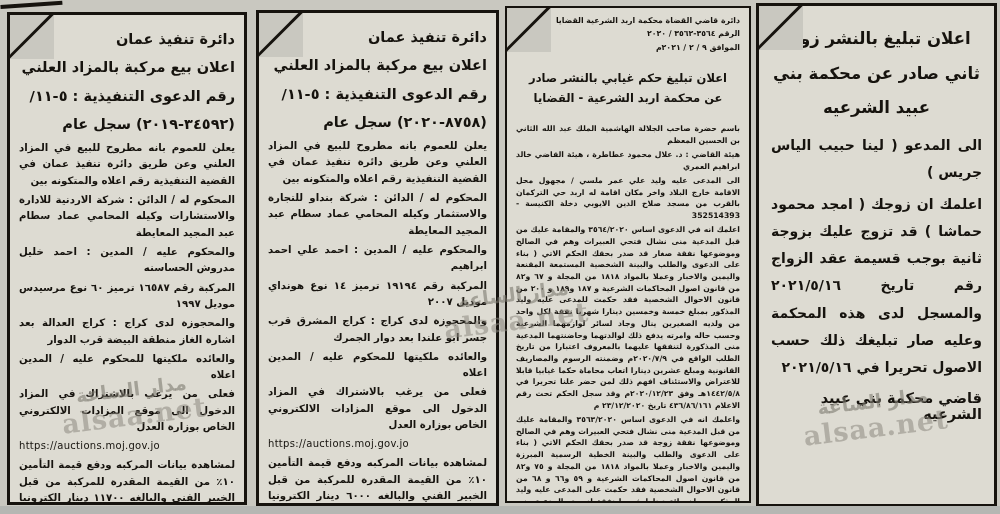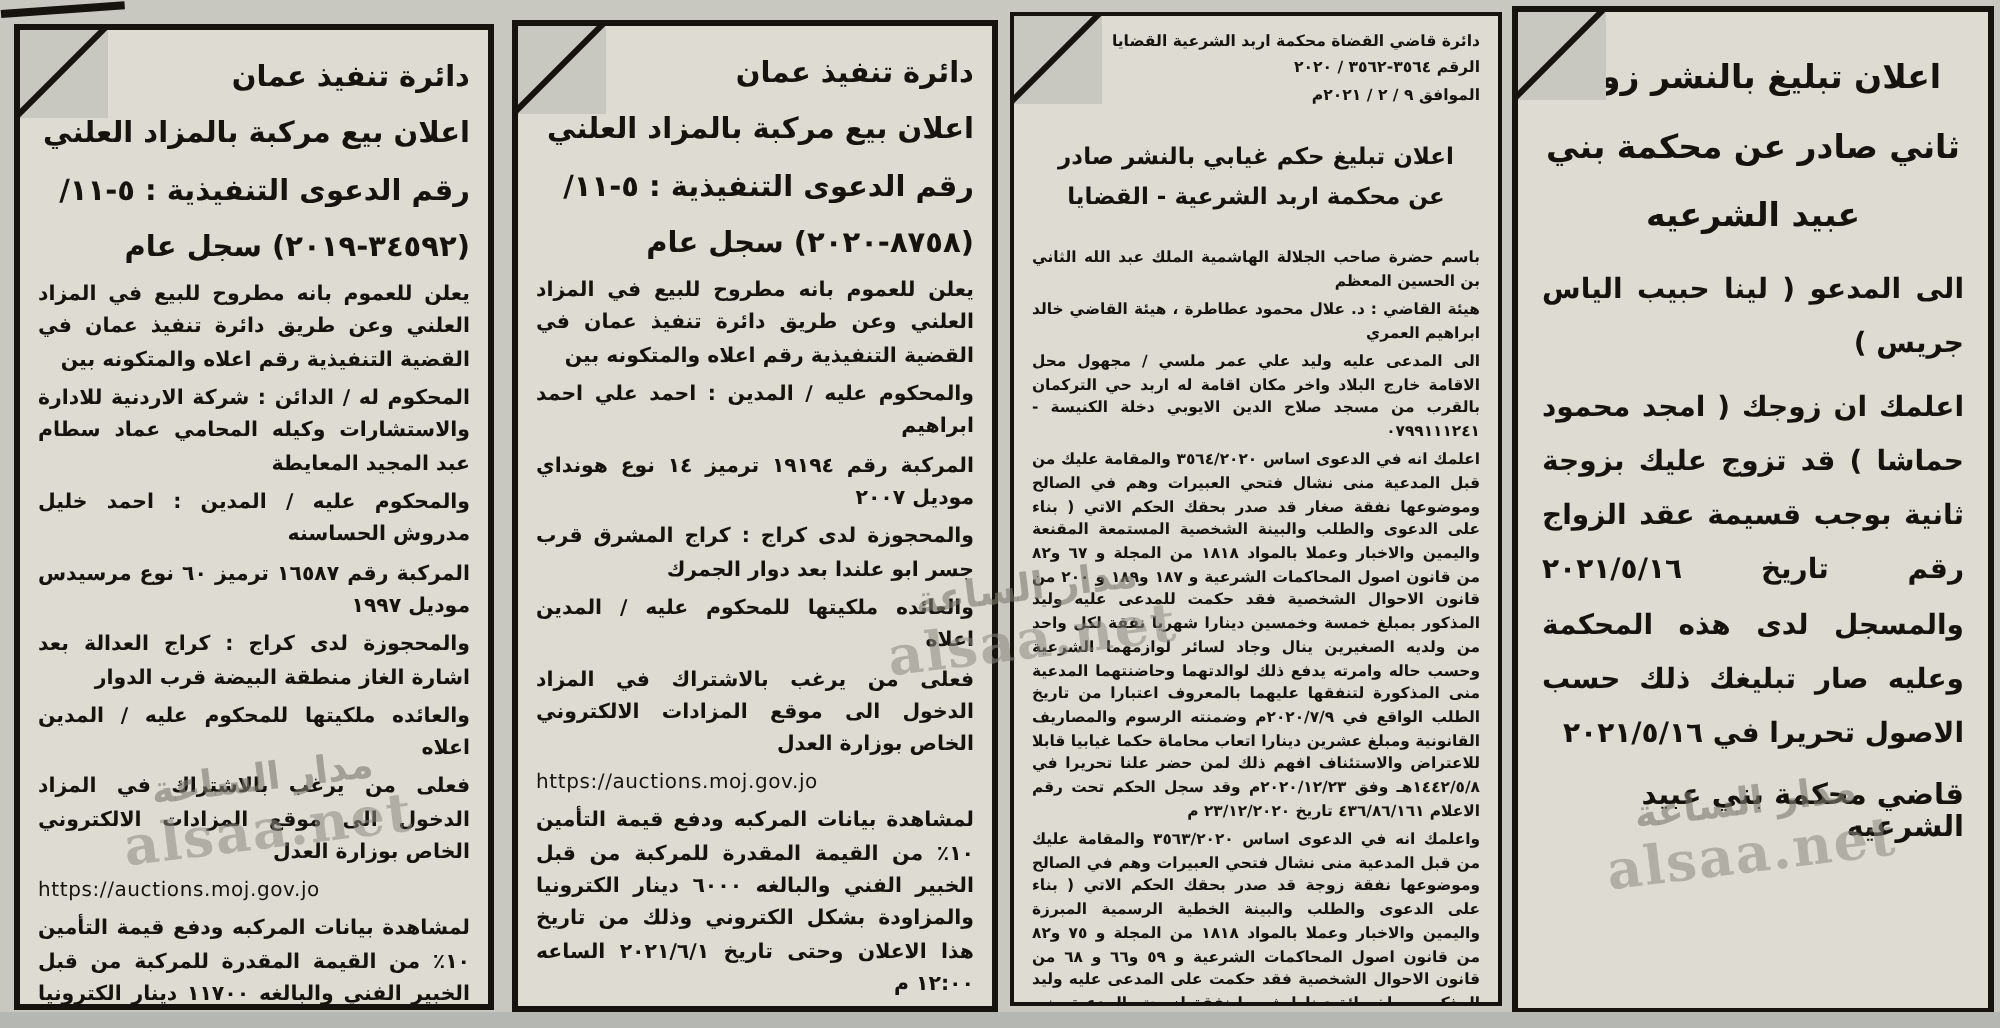--- a/index.html
+++ b/index.html
@@ -72,41 +72,42 @@
 
 <div class="ad exec" style="left:256px; top:10px; width:243px; height:496px;">
   <div class="cut"></div>
   <div class="hdr">
     <div class="h">دائرة تنفيذ عمان</div>
     <div class="h">اعلان بيع مركبة بالمزاد العلني</div>
     <div class="h">رقم الدعوى التنفيذية : ٥-١١/</div>
     <div class="h">(٨٧٥٨-٢٠٢٠) سجل عام</div>
   </div>
   <p>يعلن للعموم بانه مطروح للبيع في المزاد العلني وعن طريق دائرة تنفيذ عمان في القضية التنفيذية رقم اعلاه والمتكونه بين</p>
+  <p>المحكوم له / الدائن : شركة بنداو للتجارة والاستثمار وكيله المحامي عماد سطام عبد المجيد المعايطة</p>
   <p>والمحكوم عليه / المدين : احمد علي احمد ابراهيم</p>
   <p>المركبة رقم ١٩١٩٤ ترميز ١٤ نوع هونداي موديل ٢٠٠٧</p>
   <p>والمحجوزة لدى كراج : كراج المشرق قرب جسر ابو علندا بعد دوار الجمرك</p>
   <p>والعائده ملكيتها للمحكوم عليه / المدين اعلاه</p>
   <p>فعلى من يرغب بالاشتراك في المزاد الدخول الى موقع المزادات الالكتروني الخاص بوزارة العدل</p>
   <p class="url">https://auctions.moj.gov.jo</p>
   <p>لمشاهدة بيانات المركبه ودفع قيمة التأمين ١٠٪ من القيمة المقدرة للمركبة من قبل الخبير الفني والبالغه ٦٠٠٠ دينار الكترونيا والمزاودة بشكل الكتروني وذلك من تاريخ هذا الاعلان وحتى تاريخ ٢٠٢١/٦/١ الساعه ١٢:٠٠ م</p>
 
 </div>
 
 <div class="ad irbid" style="left:505px; top:6px; width:246px; height:497px; border-width:2px;">
   <div class="cut"></div>
   <div class="dept">
     <div>دائرة قاضي القضاة محكمة اربد الشرعية القضايا</div>
     <div>الرقم ٣٥٦٤-٣٥٦٢ / ٢٠٢٠</div>
     <div>الموافق ٩ / ٢ / ٢٠٢١م</div>
   </div>
   <div class="title">اعلان تبليغ حكم غيابي بالنشر صادر عن محكمة اربد الشرعية - القضايا</div>
   <p>باسم حضرة صاحب الجلالة الهاشمية الملك عبد الله الثاني بن الحسين المعظم</p>
   <p>هيئة القاضي : د. علال محمود عطاطرة ، هيئة القاضي خالد ابراهيم العمري</p>
-  <p>الى المدعى عليه وليد علي عمر ملسي / مجهول محل الاقامة خارج البلاد واخر مكان اقامة له اربد حي التركمان بالقرب من مسجد صلاح الدين الايوبي دخلة الكنيسة - ٠٧٩٩١١١٢٤١</p>
+  <p>الى المدعى عليه وليد علي عمر ملسي / مجهول محل الاقامة خارج البلاد واخر مكان اقامة له اربد حي التركمان بالقرب من مسجد صلاح الدين الايوبي دخلة الكنيسة - 352514393</p>
   <p>اعلمك انه في الدعوى اساس ٣٥٦٤/٢٠٢٠ والمقامة عليك من قبل المدعية منى نشال فتحي العبيرات وهم في الصالح وموضوعها نفقة صغار قد صدر بحقك الحكم الاتي ( بناء على الدعوى والطلب والبينة الشخصية المستمعة المقنعة واليمين والاخبار وعملا بالمواد ١٨١٨ من المجلة و ٦٧ و٨٢ من قانون اصول المحاكمات الشرعية و ١٨٧ و١٨٩ و ٢٠٠ من قانون الاحوال الشخصية فقد حكمت للمدعى عليه وليد المذكور بمبلغ خمسة وخمسين دينارا شهريا نفقة لكل واحد من ولديه الصغيرين ينال وجاد لسائر لوازمهما الشرعية وحسب حاله وامرته يدفع ذلك لوالدتهما وحاضنتهما المدعية منى المذكورة لتنفقها عليهما بالمعروف اعتبارا من تاريخ الطلب الواقع في ٢٠٢٠/٧/٩م وضمنته الرسوم والمصاريف القانونية ومبلغ عشرين دينارا اتعاب محاماة حكما غيابيا قابلا للاعتراض والاستئناف افهم ذلك لمن حضر علنا تحريرا في ١٤٤٢/٥/٨هـ وفق ٢٠٢٠/١٢/٢٣م وقد سجل الحكم تحت رقم الاعلام ٤٣٦/٨٦/١٦١ تاريخ ٢٣/١٢/٢٠٢٠ م</p>
   <p>واعلمك انه في الدعوى اساس ٣٥٦٣/٢٠٢٠ والمقامة عليك من قبل المدعية منى نشال فتحي العبيرات وهم في الصالح وموضوعها نفقة زوجة قد صدر بحقك الحكم الاتي ( بناء على الدعوى والطلب والبينة الخطية الرسمية المبرزة واليمين والاخبار وعملا بالمواد ١٨١٨ من المجلة و ٧٥ و٨٢ من قانون اصول المحاكمات الشرعية و ٥٩ و٦٦ و ٦٨ من قانون الاحوال الشخصية فقد حكمت على المدعى عليه وليد المذكور بمبلغ مائة دينارا شهريا نفقة لزوجته المدعية منى المذكورة لسائر لوازمها الشرعية وحسب حال المدعى عليه وامرته يدفعها لها اعتبارا من تاريخ الطلب الواقع في ٢٠٢١/١/١٣م وضمنته الرسوم والمصاريف القانونية حكما غيابيا قابلا للاعتراض والاستئناف افهم لمن حضر علنا تحريرا في ١٤٤٢/٥/٢٨هـ وفق ٢٠٢١/١/١٢ م وقد سجل الحكم تحت رقم الاعلام ١٢١/١٠٩/١٩ تاريخ ١٢/١/٢٠٢١م وعليه جرى تبليغك ذلك حسب الاصول</p>
 
 </div>
 
 <div class="ad bani" style="left:756px; top:3px; width:241px; height:504px;">
   <div class="cut"></div>
   <div class="title">اعلان تبليغ بالنشر زواج ثاني صادر عن محكمة بني عبيد الشرعيه</div>
   <p>الى المدعو ( لينا حبيب الياس جريس )</p>
   <p>اعلمك ان زوجك ( امجد محمود حماشا ) قد تزوج عليك بزوجة ثانية بوجب قسيمة عقد الزواج رقم تاريخ ٢٠٢١/٥/١٦ والمسجل لدى هذه المحكمة وعليه صار تبليغك ذلك حسب الاصول تحريرا في ٢٠٢١/٥/١٦</p>

